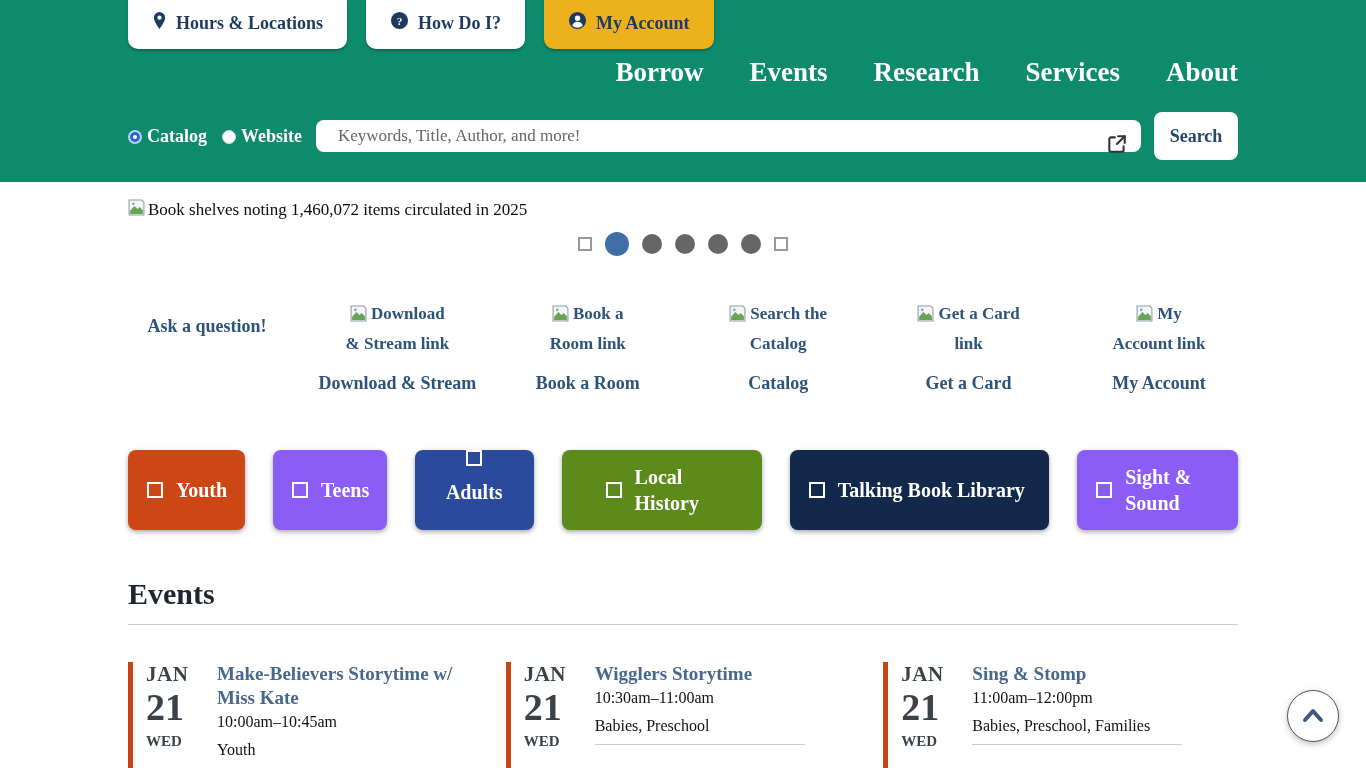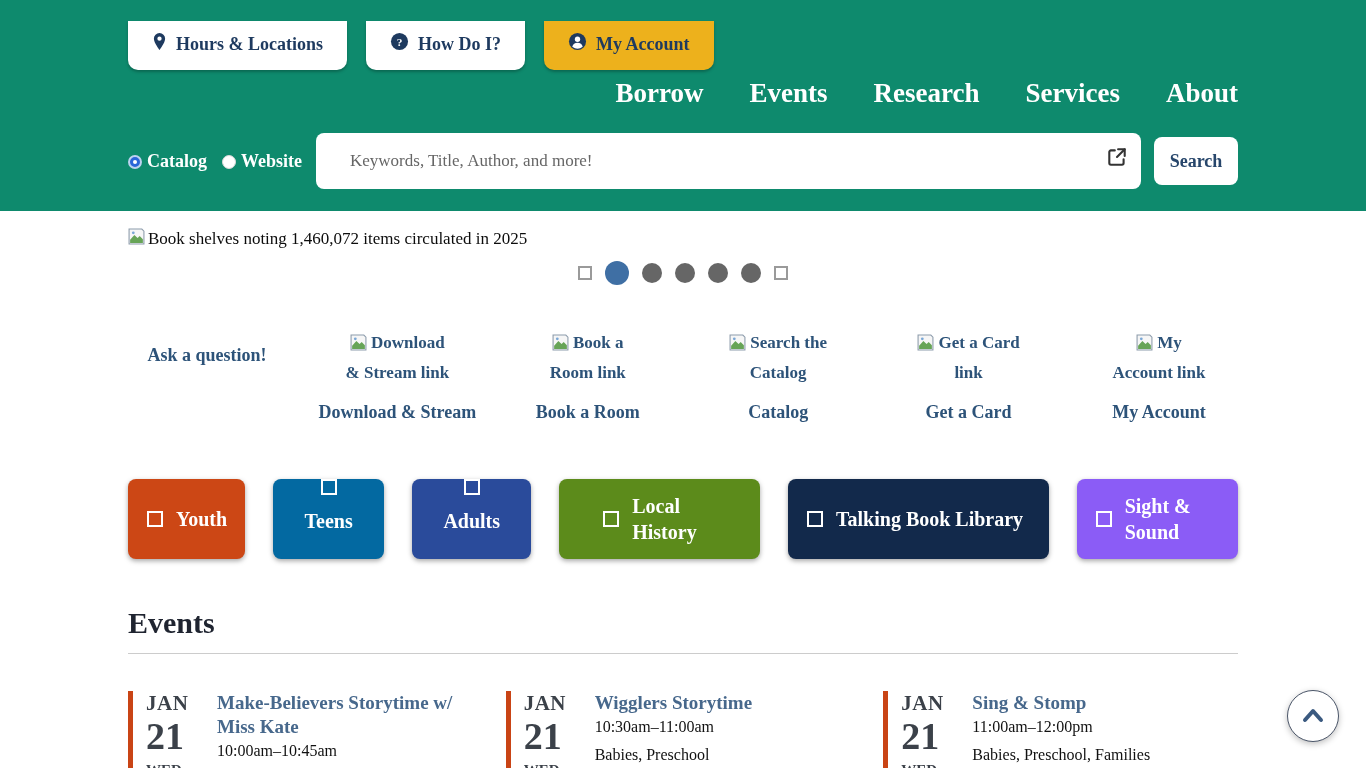--- a/index.html
+++ b/index.html
@@ -9,38 +9,38 @@
   
   .site-header { background:#0e8a6d; padding:0 128px 22px 128px; }
   .header-top { display:flex; justify-content:space-between; align-items:flex-start; }
   .logo { margin-top:16px; width:305px; color:#2d4e6e; font-weight:bold;
           font-size:17px; line-height:1.55; }
   .logo .bimg { vertical-align:-3px; margin-right:2px; }
   .utility { display:flex; gap:19px; }
   .util-btn { background:#fff; border-radius:0 0 10px 10px; padding:11px 24px 14px 24px;
               color:#1e3a5f; font-weight:bold; font-size:18px; display:flex; gap:9px;
               align-items:center; border:none; cursor:pointer; box-shadow:0 2px 3px rgba(0,0,0,.25);
-              font-family:"Liberation Serif", serif;margin-top:21px; }
+              font-family:"Liberation Serif", serif; }
   .util-btn.account { background:#edb11c; }
 
   .main-nav { display:flex; justify-content:flex-end; gap:46px; margin-top:8px; }
   .main-nav a { color:#fff; font-size:27px; font-weight:bold; text-decoration:none; }
 
   .search-row { display:flex; align-items:center; margin-top:24px; }
   .radios { display:flex; align-items:center; gap:6px; color:#fff; font-weight:bold;
             font-size:18px; margin-right:14px; white-space:nowrap; }
   .radio { width:14px; height:14px; border-radius:50%; background:#fff; display:inline-block;
            margin-right:5px; vertical-align:-2px; border:1px solid #d8d8d8; position:relative; }
   .radio.checked { background:#2a66d9; border:2px solid #bcd2f0; }
   .radio.checked::after { content:""; position:absolute; left:3px; top:3px; width:4px; height:4px;
            border-radius:50%; background:#fff; }
   .radio-website { margin-left:9px; }
   .search-box { flex:1; position:relative; }
-  .search-box input { width:100%; height:56px; border:none; border-radius:8px;
-           padding:0 50px 0 34px; font-size:17px; color:#333;
+  .search-box input { width:100%; height:32px; border:none; border-radius:8px;
+           padding:0 50px 0 22px; font-size:17px; color:#333;
            font-family:"Liberation Serif", serif; }
   .search-box input::placeholder { color:#666; }
   .ext-icon { position:absolute; right:13px; top:13px; cursor:pointer; }
   .search-btn { width:84px; height:48px; margin-left:13px; background:#fff; border:none;
            border-radius:8px; color:#27466b; font-weight:bold; font-size:18px; cursor:pointer;
            font-family:"Liberation Serif", serif; }
 
   
   .main { padding:0 128px; }
   .banner-alt { margin-top:17px; font-size:17px; color:#0c0c0c; display:flex;
@@ -209,21 +209,21 @@
             </svg></span><span>My Account link</span></span>
       <span class="ql-label">My Account</span>
     </a>
   </div>
 
   <div class="cats">
     <button class="cat" style="background: rgb(204, 71, 21);">
       <span class="tofu"></span>
       <span>Youth</span>
     </button>
-    <button class="cat" style="background: #0369a1; flex-direction: column;">
+    <button class="cat" style="background: #8b5cf6;">
       <span class="tofu"></span>
       <span>Teens</span>
     </button>
     <button class="cat" style="background: rgb(42, 75, 155); flex-direction: column;">
       <span class="tofu"></span>
       <span>Adults</span>
     </button>
     <button class="cat" style="background: rgb(92, 139, 27);">
       <span class="tofu"></span>
       <span>Local History</span>

